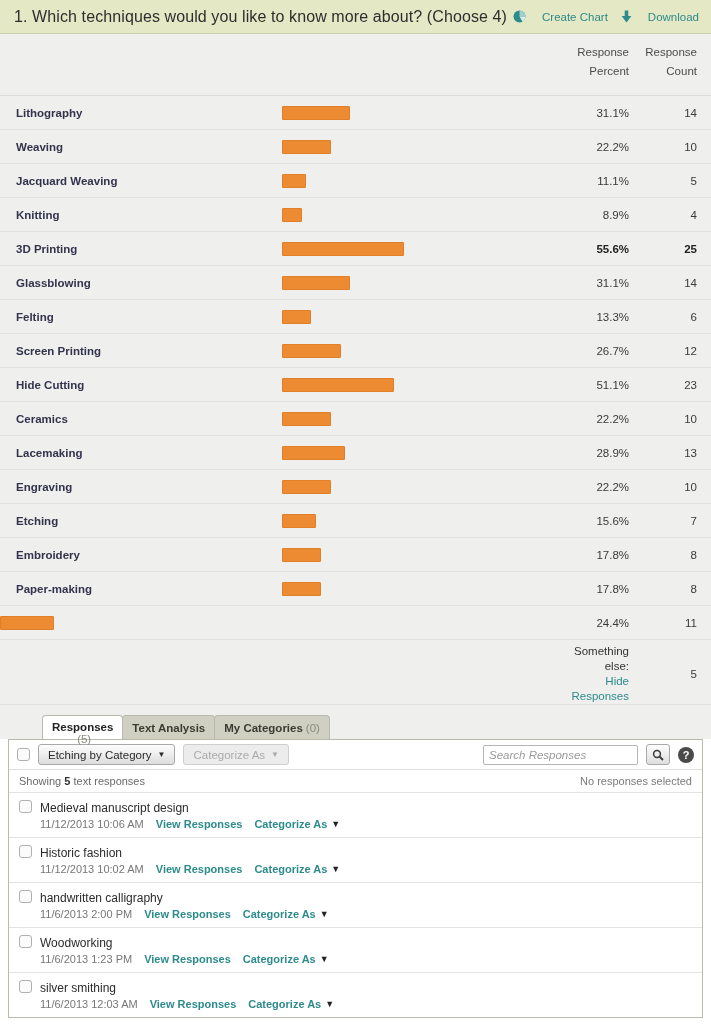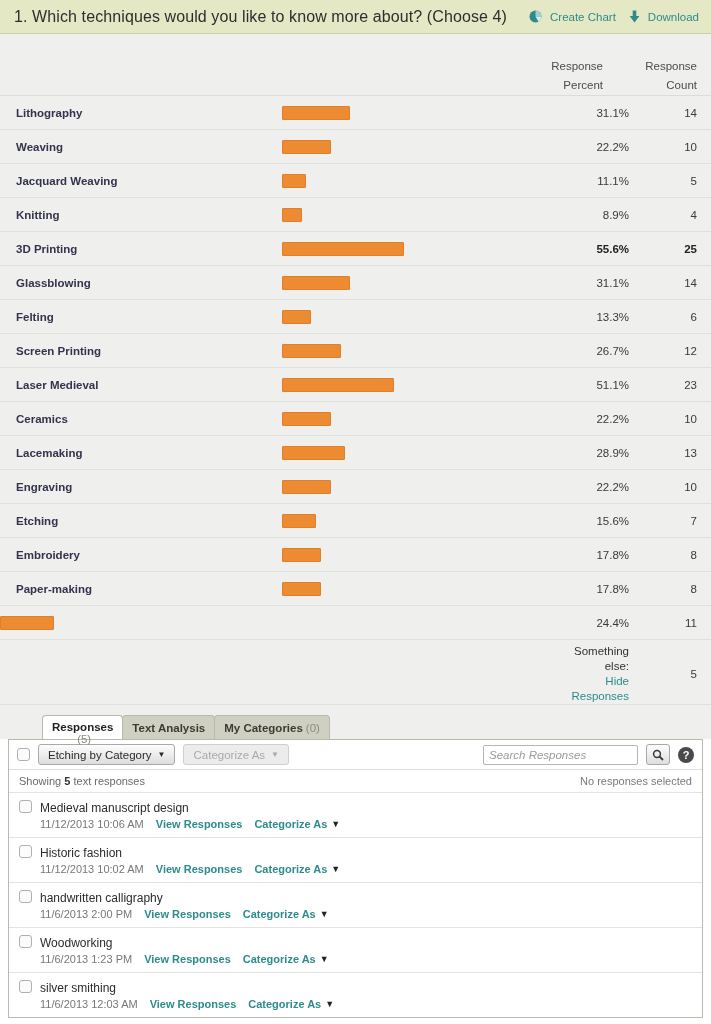--- a/index.html
+++ b/index.html
@@ -20,33 +20,32 @@
     border-bottom: 1px solid #c9cfa6;
     display: flex; align-items: center;
     padding: 0 12px 0 14px;
   }
   .q-title {
     font-size: 16px; color: #2e2e2e; flex: 1;
     letter-spacing: .1px;
   }
   .q-actions { display: flex; align-items: center; gap: 13px; }
   .q-action {
-    display: flex; align-items: center; gap: 8px;
+    display: flex; align-items: center; gap: 16px;
     color: #2d8b8b; font-size: 11.5px; cursor: pointer; white-space: nowrap;
   }
   .ico { display: inline-block; line-height: 0; }
 
   
   .table { background: #efefed; }
   .thead {
-    height: 62px; display: flex; align-items: flex-end;
+    height: 62px; display: flex; align-items: flex-start;
     padding-top: 9px;
     border-bottom: 1px solid #dcdcda;
     background: #efefed;
-    gap: 26px;
   }
   .th-spacer { flex: 1; }
   .th {
     width: 92px; text-align: right; font-size: 11.5px; color: #4c4c4c;
     line-height: 19px;
   }
   .th .l2 { display: block; }
   .th-pct { padding-right: 10px; }
   .th-cnt { padding-right: 14px; width: 72px; }
 
@@ -262,21 +261,21 @@
         </div>
         <div class="row">
           <div class="c-label">Screen Printing</div>
           <div class="c-bar">
             <div class="bar" style="width: 59px; background: rgb(237, 139, 51);"></div>
           </div>
           <div class="c-pct">26.7%</div>
           <div class="c-cnt">12</div>
         </div>
         <div class="row">
-          <div class="c-label">Laser Medieval</div>
+          <div class="c-label">Hide Cutting</div>
           <div class="c-bar">
             <div class="bar" style="width: 112px; background: rgb(237, 139, 51);"></div>
           </div>
           <div class="c-pct">51.1%</div>
           <div class="c-cnt">23</div>
         </div>
         <div class="row">
           <div class="c-label">Ceramics</div>
           <div class="c-bar">
             <div class="bar" style="width: 49px; background: rgb(237, 139, 51);"></div>

